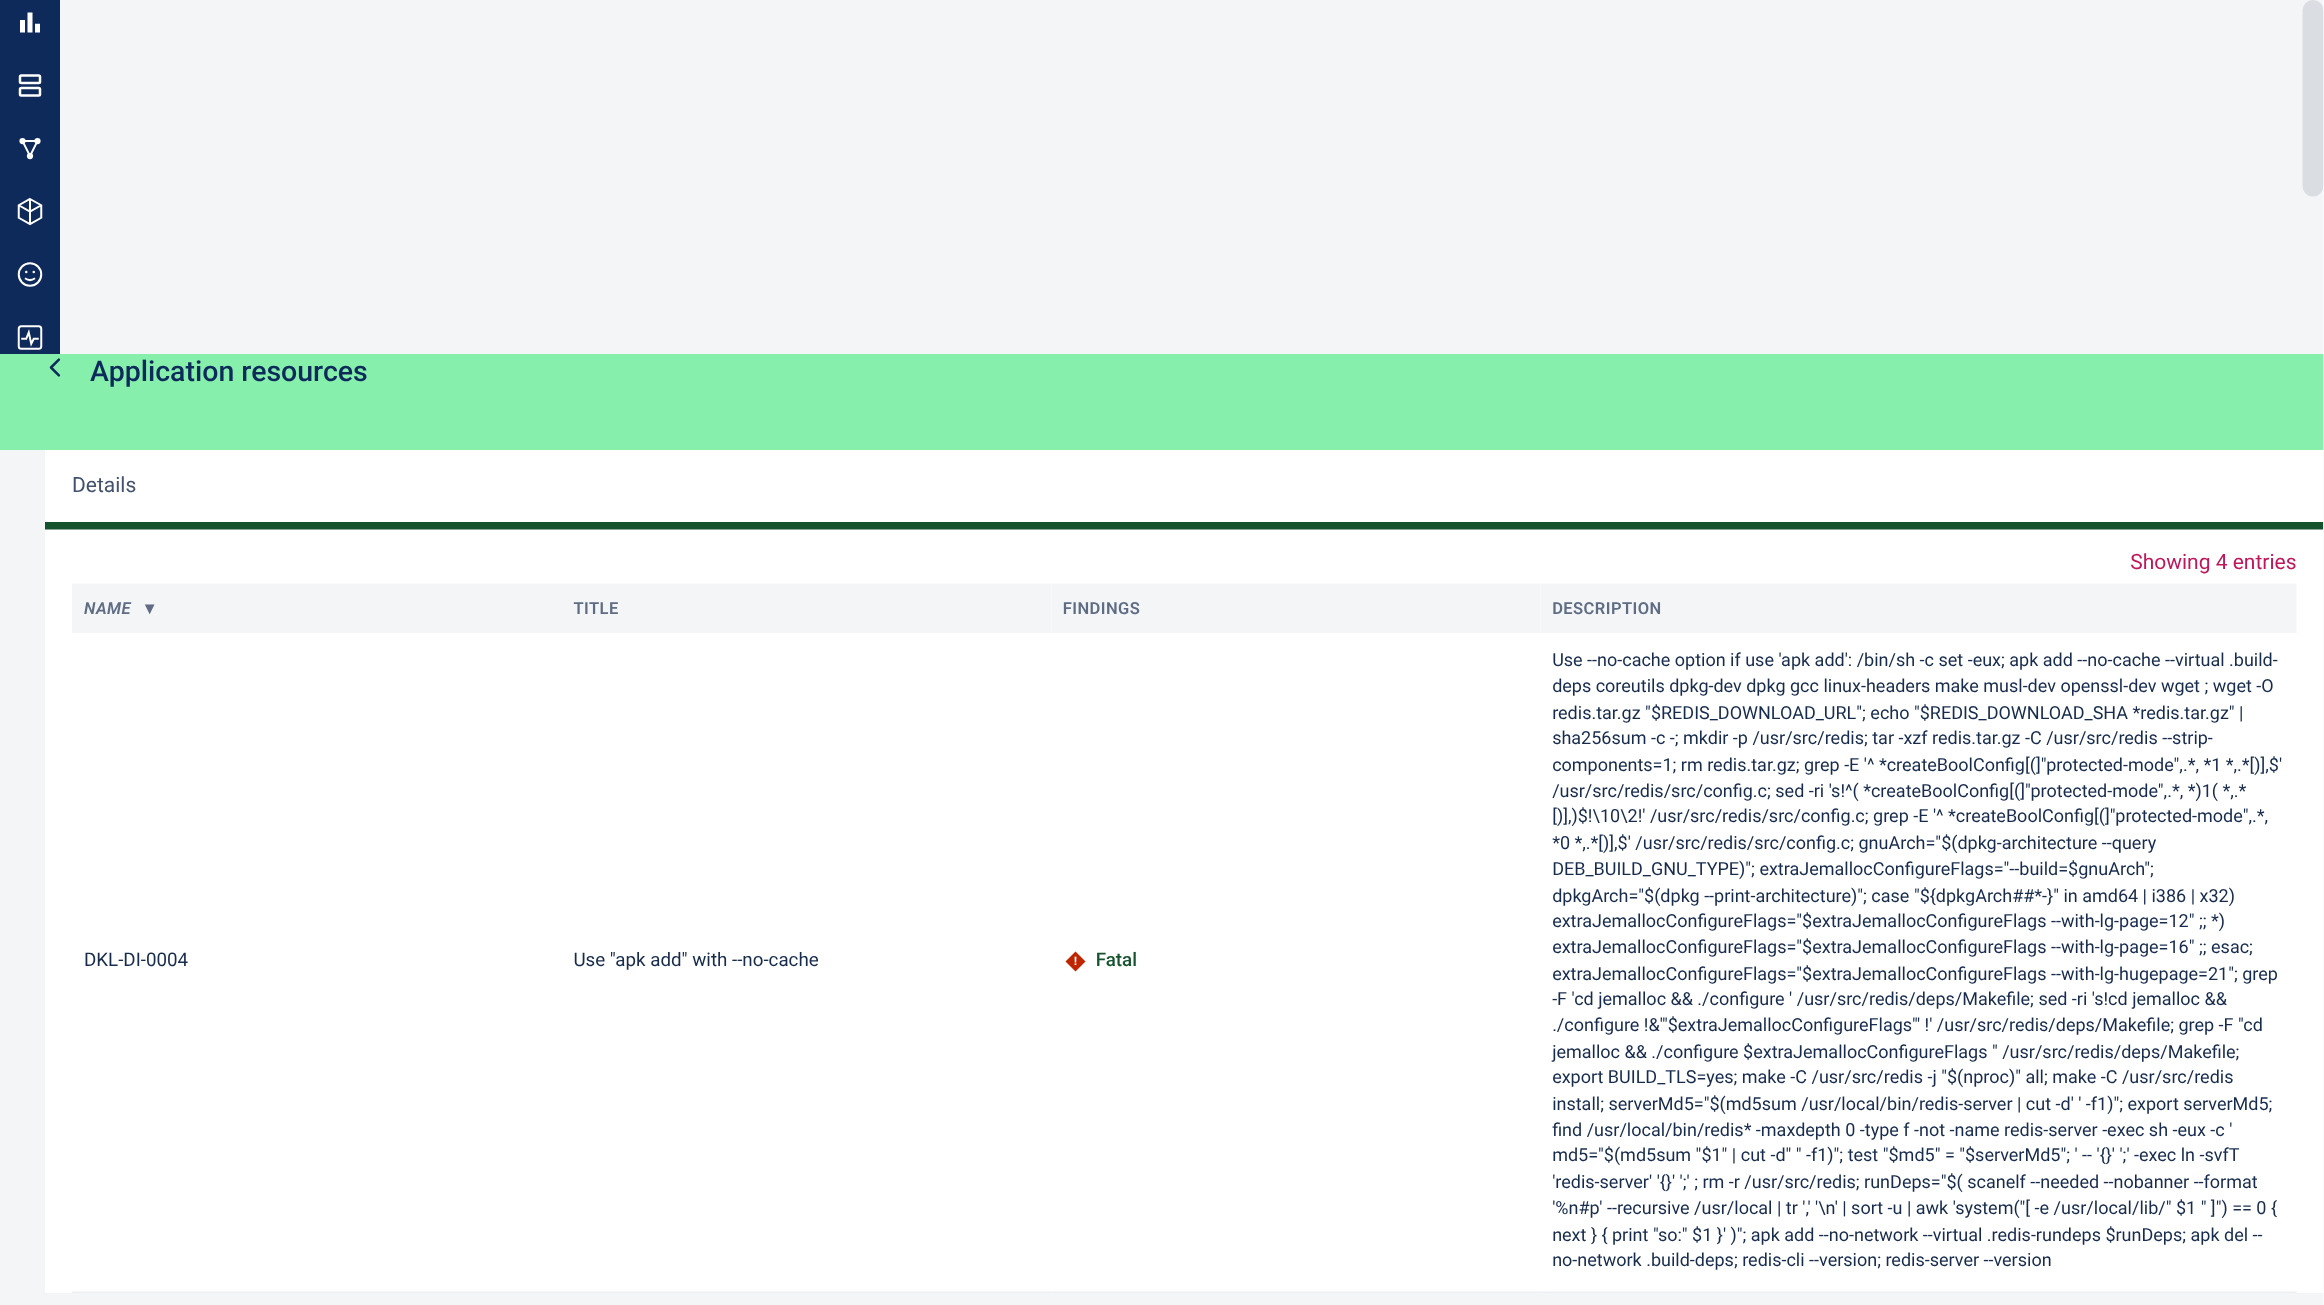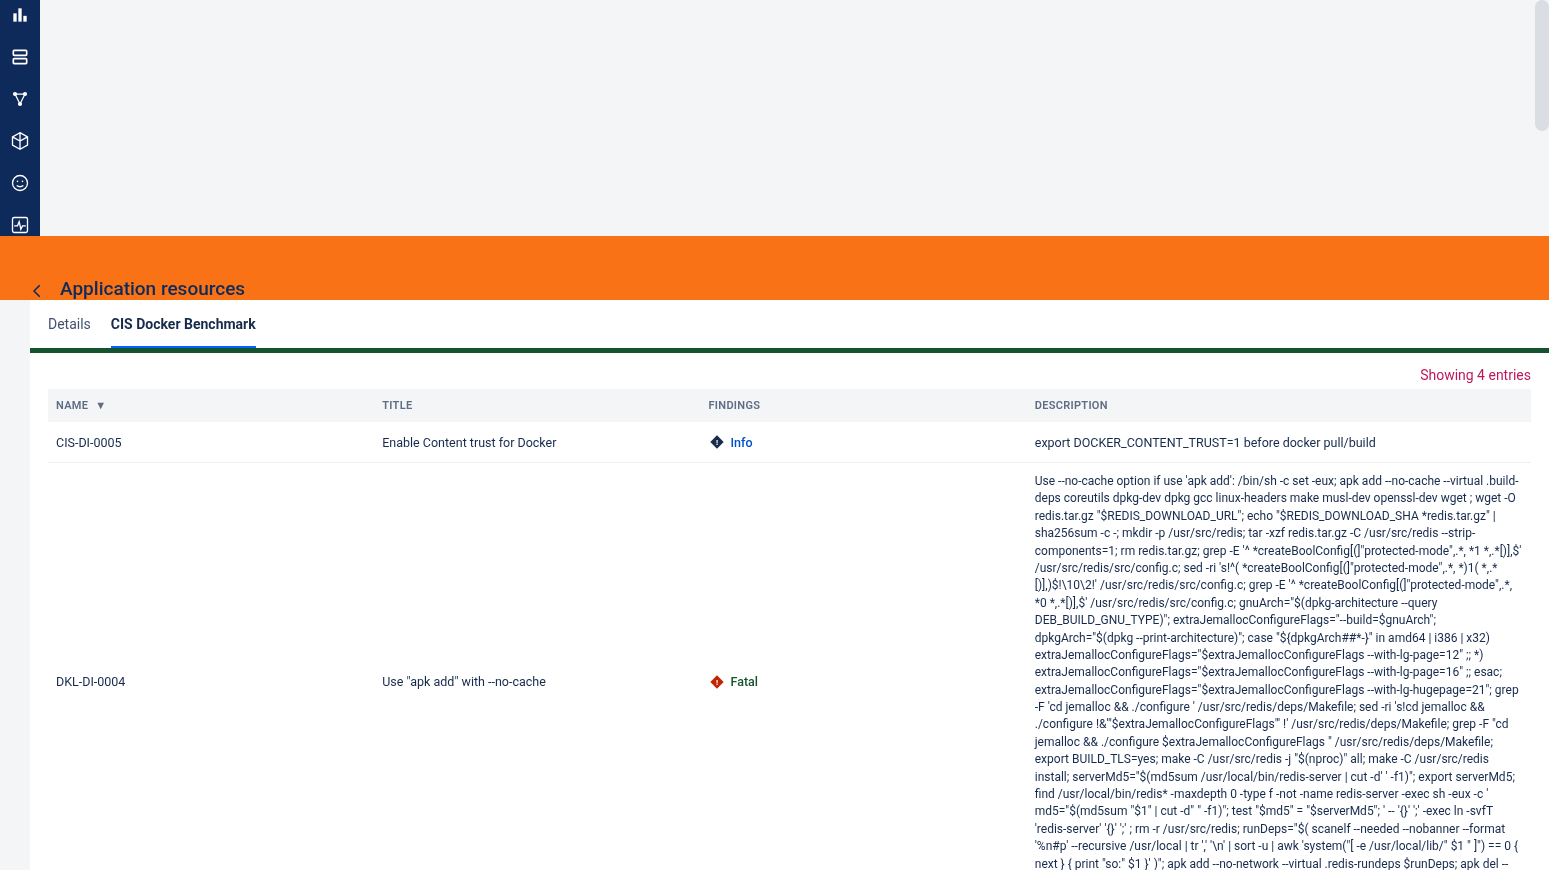--- a/index.html
+++ b/index.html
@@ -34,24 +34,24 @@
     .sidebar-icon svg { width: 20px; height: 20px; }
     .main {
       flex: 1;
       display: flex;
       flex-direction: column;
       overflow: hidden;
     }
     .header {
       height: 64px;
       display: flex;
-      align-items: flex-end;
+      align-items: flex-start;
       padding: 0 28px;
       gap: 14px;
-      background: #f97316;
+      background: #86efac;
     }
     .back-btn {
       color: #0e2a5a;
       cursor: pointer;
       display: flex;
       align-items: center;
     }
     .back-btn svg { width: 18px; height: 18px; }
     .page-title {
       font-size: 19px;
@@ -105,21 +105,21 @@
     }
     thead th {
       background: #f4f5f7;
       font-size: 11px;
       font-weight: 600;
       color: #5e6c84;
       text-align: left;
       padding: 10px 8px;
       letter-spacing: 0.3px;
     }
-    thead th.col-name { width: 22%; }
+    thead th.col-name { width: 22%; font-style: italic; }
     thead th.col-title { width: 22%; }
     thead th.col-findings { width: 22%; }
     thead th.col-desc { width: 34%; }
     thead th .sort-icon {
       display: inline-block;
       margin-left: 4px;
       color: #5e6c84;
     }
     tbody td {
       padding: 12px 8px;
@@ -213,56 +213,39 @@
       <svg viewBox="0 0 24 24">
             <path d="M15 5 L8 12 L15 19" fill="none" stroke="currentColor" stroke-width="2.2" stroke-linecap="round" stroke-linejoin="round"></path>
           </svg>
     </div>
     <div class="page-title">Application resources</div>
   </div>
 
   <div class="content-card">
     <div class="tabs">
       <div class="tab">Details</div>
-      <div class="tab active">CIS Docker Benchmark</div>
     </div>
 
     <div class="table-wrap">
       <div class="table-header-row">
         <span class="showing">Showing 4 entries</span>
       </div>
       <table>
         <thead>
           <tr>
             <th class="col-name">
               <span>NAME</span>
               <span class="sort-icon">▼</span>
             </th>
             <th class="col-title">TITLE</th>
             <th class="col-findings">FINDINGS</th>
             <th class="col-desc">DESCRIPTION</th>
           </tr>
         </thead>
         <tbody>
-          <tr>
-            <td>CIS-DI-0005</td>
-            <td>Enable Content trust for Docker</td>
-            <td>
-              <div class="finding">
-                <span class="sev-icon sev-info">
-                  <svg viewBox="0 0 24 24">
-                        <path d="M12 2 L22 12 L12 22 L2 12 Z"></path>
-                        <text x="12" y="16" text-anchor="middle" font-size="12" fill="#fff" font-family="Arial" font-weight="bold">!</text>
-                      </svg>
-                </span>
-                <span class="sev-info-label">Info</span>
-              </div>
-            </td>
-            <td>export DOCKER_CONTENT_TRUST=1 before docker pull/build</td>
-          </tr>
           <tr class="long">
             <td style="vertical-align: middle;">DKL-DI-0004</td>
             <td style="vertical-align: middle;">Use "apk add" with --no-cache</td>
             <td style="vertical-align: middle;">
               <div class="finding">
                 <span class="sev-icon sev-fatal">
                   <svg viewBox="0 0 24 24">
                         <path d="M12 2 L22 12 L12 22 L2 12 Z"></path>
                         <text x="12" y="16" text-anchor="middle" font-size="12" fill="#fff" font-family="Arial" font-weight="bold">!</text>
                       </svg>

